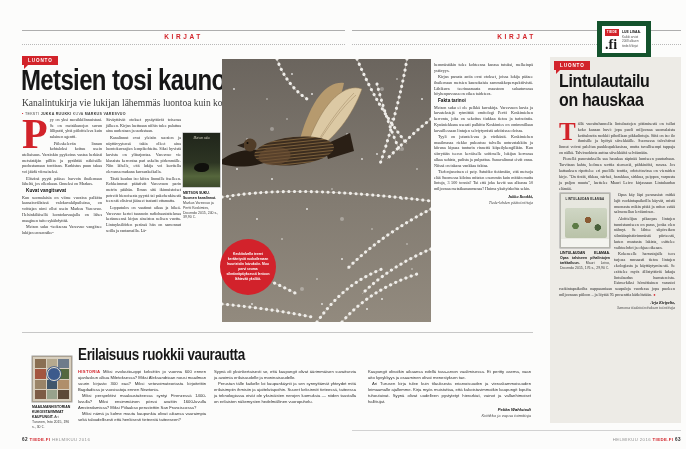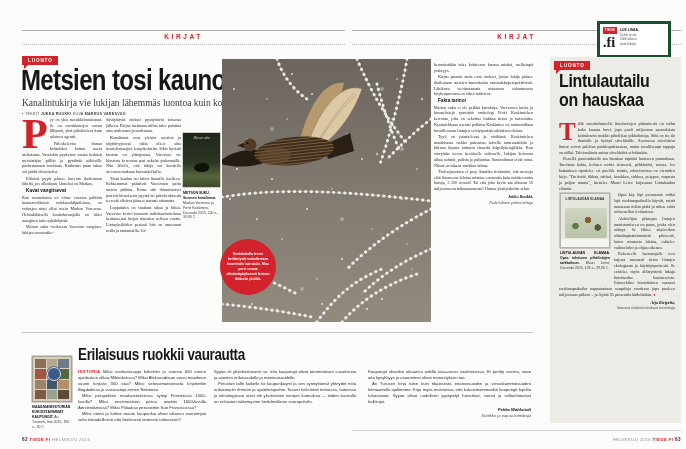--- a/index.html
+++ b/index.html
@@ -6,22 +6,22 @@
   .spread { position:relative; width:686px; height:449px; background:#fcfcfb;
             font-family:"Liberation Serif", serif; overflow:hidden; margin:0 auto; }
 
   
   .hdr-line      { position:absolute; height:1px; background:#aeaeae; }
   .hdr-dotted    { position:absolute; border-top:1px dotted #b8b8b8; height:0; }
   .hdr-title     { position:absolute; text-align:center; font-family:"Liberation Sans",sans-serif;
                    font-weight:bold; font-size:6.5px; letter-spacing:2.6px; color:#d2232a; }
 
   
-  .promo { position:absolute; left:597px; top:21px; width:74px; height:37px;
-           background:#fff; border:3px solid #14532d; box-sizing:border-box; }
+  .promo { position:absolute; left:597px; top:21px; width:54px; height:37px;
+           background:#fff; border:5px solid #14532d; box-sizing:border-box; }
   .promo-logo { position:absolute; left:3px; top:3px; width:14px; height:7px; background:#d2232a;
                 color:#fff; font:bold 3px/7px "Liberation Sans",sans-serif; text-align:center; letter-spacing:.3px; }
   .promo-fi   { position:absolute; left:3px; top:11px; font-family:"Liberation Serif",serif;
                 font-weight:bold; font-size:14px; color:#1c1c1c; }
   .promo-text { position:absolute; left:20px; top:4px; width:32px; font-family:"Liberation Sans",sans-serif; }
   .promo-title{ font-size:3.4px; font-weight:bold; color:#111; margin-bottom:1px; }
   .promo-line { font-size:3px; color:#555; line-height:1.45; }
 
   
   .tag { position:absolute; background:#d2232a; color:#fff; font:bold 4.6px "Liberation Sans",sans-serif;

